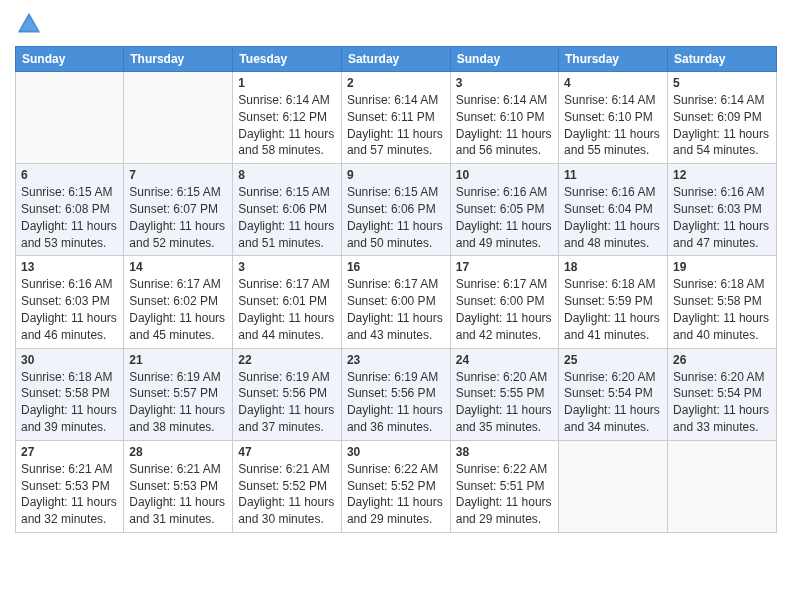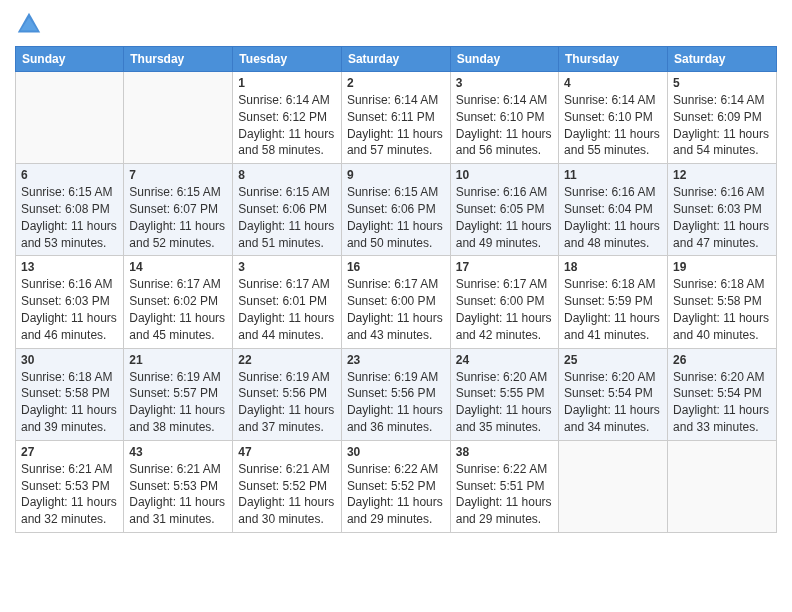--- a/index.html
+++ b/index.html
@@ -294,21 +294,21 @@
           </td>
         </tr>
         <tr>
           <td>
             <div class="day-number">27</div>
             <div class="day-info" style="white-space: pre-line;">Sunrise: 6:21 AM
 Sunset: 5:53 PM
 Daylight: 11 hours and 32 minutes.</div>
           </td>
           <td>
-            <div class="day-number">43</div>
+            <div class="day-number">28</div>
             <div class="day-info" style="white-space: pre-line;">Sunrise: 6:21 AM
 Sunset: 5:53 PM
 Daylight: 11 hours and 31 minutes.</div>
           </td>
           <td>
             <div class="day-number">47</div>
             <div class="day-info" style="white-space: pre-line;">Sunrise: 6:21 AM
 Sunset: 5:52 PM
 Daylight: 11 hours and 30 minutes.</div>
           </td>

